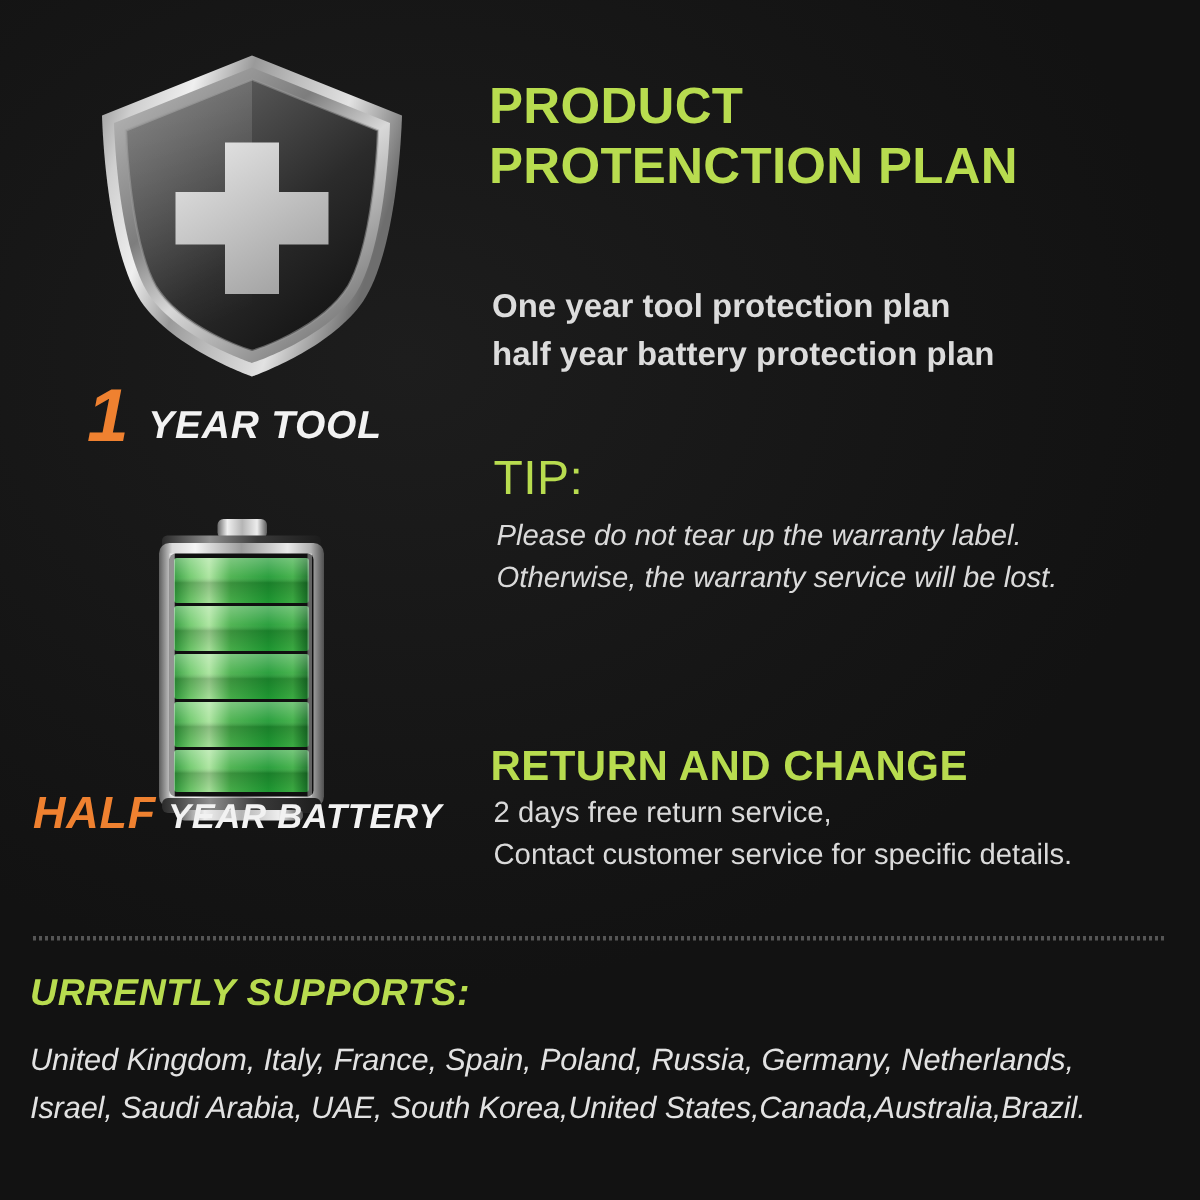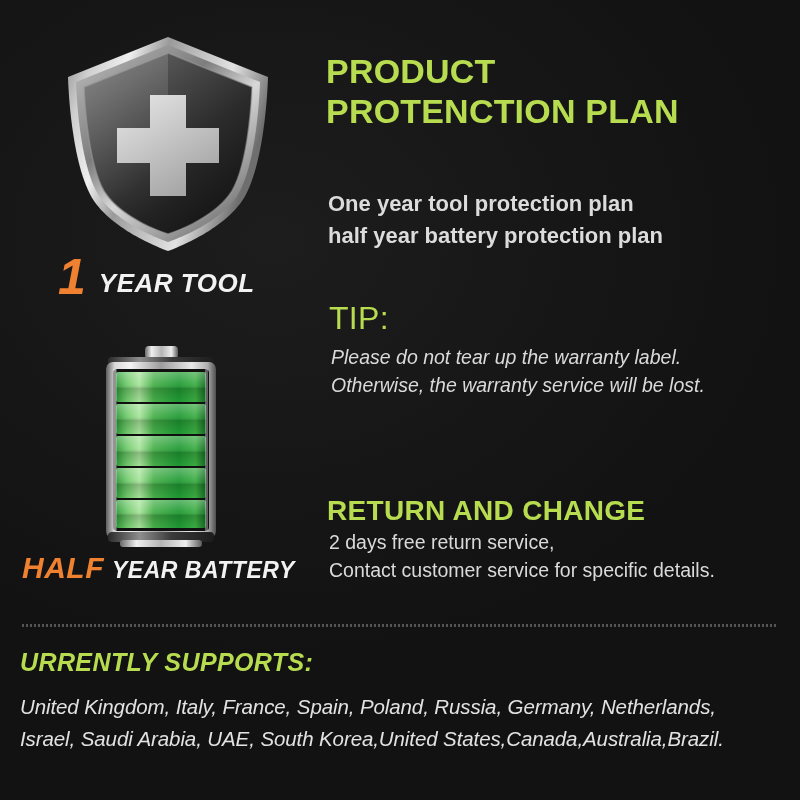--- a/index.html
+++ b/index.html
@@ -72,21 +72,21 @@
     left: 96px;
     top: 344px;
     width: 130px;
     height: 208px;
   }
   .battery-svg { display: block; width: 130px; height: 208px; }
 
   .battery-label {
     position: absolute;
     left: 22px;
-    top: 553px;
+    top: 528px;
     width: 300px;
     white-space: nowrap;
     line-height: 1;
   }
   .batt-half {
     font-size: 30px;
     font-weight: bold;
     font-style: italic;
     color: #ef8130;
     letter-spacing: 0.5px;

